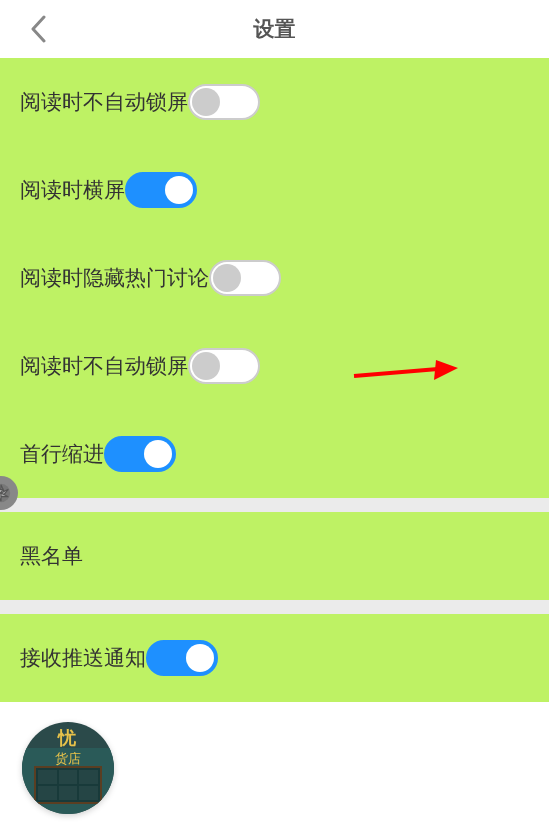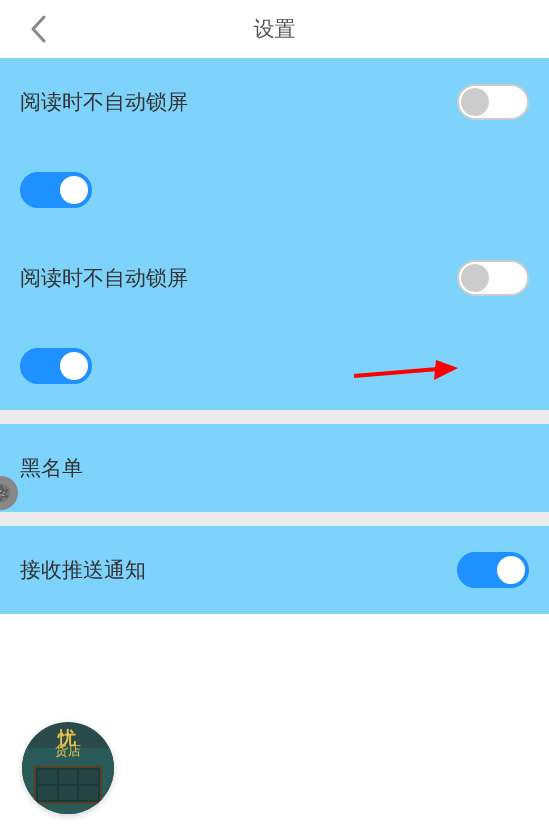--- a/index.html
+++ b/index.html
@@ -31,31 +31,30 @@
     height: 30px;
     display: flex;
     align-items: center;
     justify-content: center;
     cursor: pointer;
   }
   .back svg { display: block; }
   .title {
     font-size: 21px;
     color: #555;
-    font-weight: 400;
+    font-weight: 700;
   }
 
   .list { }
   .row {
     height: 88px;
     display: flex;
     align-items: center;
-    justify-content: space-between;
     padding: 0 20px;
-    background: #7dd3fc;
+    background: #bef264;
   }
   .row .label {
     font-size: 21px;
     color: #333;
   }
   .section-gap {
     height: 14px;
     background: #ebebeb;
   }
 
@@ -136,21 +135,21 @@
   .book-top {
     position: absolute;
     top: 4px; left: 50%; transform: translateX(-50%);
     font-size: 18px;
     font-weight: 700;
     color: #e6c14a;
     letter-spacing: 2px;
   }
   .book-sub {
     position: absolute;
-    top: 20px; left: 50%; transform: translateX(-50%);
+    top: 28px; left: 50%; transform: translateX(-50%);
     font-size: 13px;
     color: #e6c14a;
   }
   .shelf {
     position: absolute;
     top: 44px; left: 12px; right: 12px; bottom: 10px;
     background: #183a3a;
     border: 2px solid #5a3e22;
     display: grid;
     grid-template-columns: 1fr 1fr 1fr;
@@ -175,34 +174,42 @@
 <div class="list">
 
   <div class="row">
     <div class="label">阅读时不自动锁屏</div>
     <div class="toggle off">
         <div class="knob"></div>
       </div>
   </div>
 
   <div class="row">
+    <div class="label">阅读时横屏</div>
     <div class="toggle on">
         <div class="knob"></div>
       </div>
   </div>
 
+  <div class="row">
+    <div class="label">阅读时隐藏热门讨论</div>
+    <div class="toggle off">
+        <div class="knob"></div>
+      </div>
+  </div>
 
   <div class="row">
     <div class="label">阅读时不自动锁屏</div>
     <div class="toggle off">
         <div class="knob"></div>
       </div>
   </div>
 
   <div class="row">
+    <div class="label">首行缩进</div>
     <div class="toggle on">
         <div class="knob"></div>
       </div>
   </div>
 
   <div class="section-gap"></div>
 
 
   <div class="row" style="cursor:pointer;font-family:Liberation Serif, serif;">
     <div class="label">黑名单</div>

